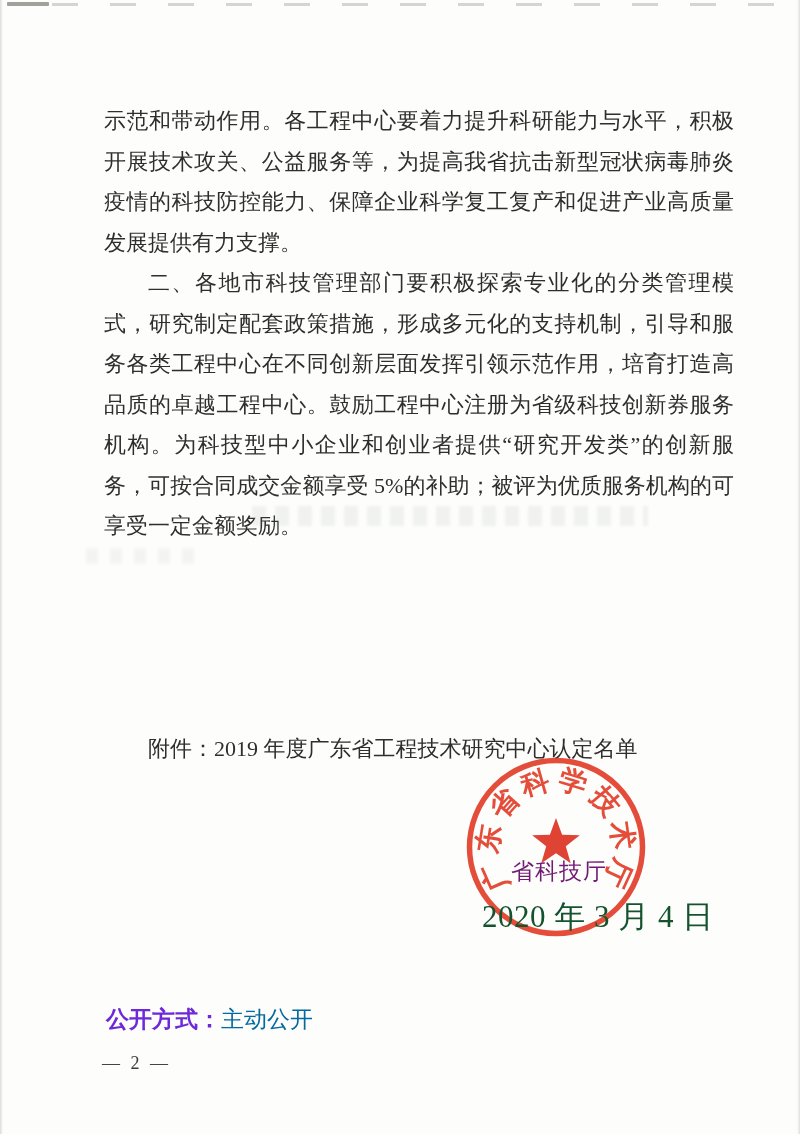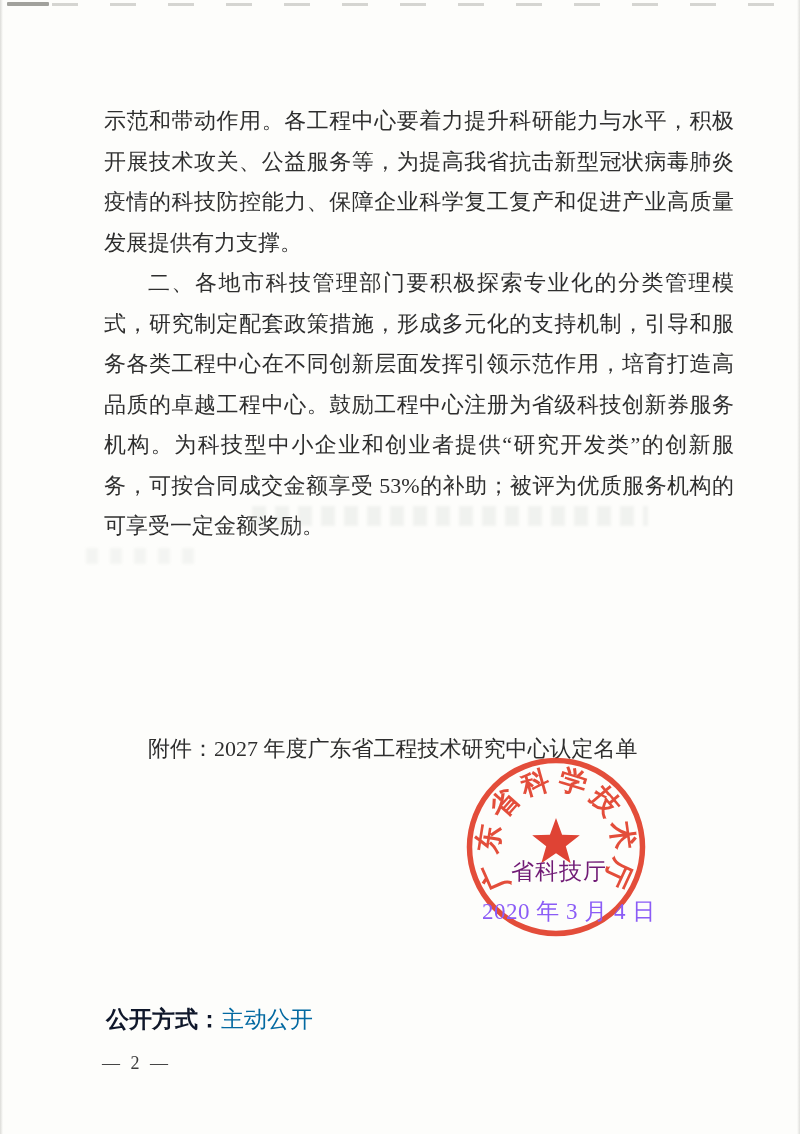--- a/index.html
+++ b/index.html
@@ -112,35 +112,35 @@
     left: 511px;
     top: 856px;
     font-size: 23px;
     letter-spacing: 1px;
     color: #701a75;
   }
   .sign-date {
     position: absolute;
     left: 482px;
     top: 896px;
-    font-size: 23px;
+    font-size: 31px;
     letter-spacing: .5px;
-    color: #8b5cf6;
+    color: #14532d;
   }
 
   .publicity {
     position: absolute;
     left: 106px;
     top: 1004px;
     font-size: 23px;
   }
   .publicity-label {
     font-family: Liberation Mono, monospace;
     font-weight: 700;
-    color: #0f172a;
+    color: #6d28d9;
   }
   .publicity-value {
     color: #0369a1;
   }
 
   .page-number {
     position: absolute;
     left: 102px;
     top: 1053px;
     font-size: 18px;
@@ -153,27 +153,27 @@
 
 <div class="page">
 
   <div class="scan-edge-dark"></div>
   <div class="scan-edge-dashes"></div>
   <div class="scan-edge-left"></div>
   <div class="scan-edge-right"></div>
 
   <main class="body-text">
     <p class="para">示范和带动作用。各工程中心要着力提升科研能力与水平，积极开展技术攻关、公益服务等，为提高我省抗击新型冠状病毒肺炎疫情的科技防控能力、保障企业科学复工复产和促进产业高质量发展提供有力支撑。</p>
-    <p class="para indent">二、各地市科技管理部门要积极探索专业化的分类管理模式，研究制定配套政策措施，形成多元化的支持机制，引导和服务各类工程中心在不同创新层面发挥引领示范作用，培育打造高品质的卓越工程中心。鼓励工程中心注册为省级科技创新券服务机构。为科技型中小企业和创业者提供“研究开发类”的创新服务，可按合同成交金额享受 53%的补助；被评为优质服务机构的可享受一定金额奖励。</p>
+    <p class="para indent">二、各地市科技管理部门要积极探索专业化的分类管理模式，研究制定配套政策措施，形成多元化的支持机制，引导和服务各类工程中心在不同创新层面发挥引领示范作用，培育打造高品质的卓越工程中心。鼓励工程中心注册为省级科技创新券服务机构。为科技型中小企业和创业者提供“研究开发类”的创新服务，可按合同成交金额享受 5%的补助；被评为优质服务机构的可享受一定金额奖励。</p>
   </main>
 
   <div class="ghost ghost-1"></div>
   <div class="ghost ghost-2"></div>
 
-  <div class="attachment">附件：2027 年度广东省工程技术研究中心认定名单</div>
+  <div class="attachment">附件：2019 年度广东省工程技术研究中心认定名单</div>
 
   <svg class="seal" viewBox="0 0 200 200" aria-hidden="true">
     <circle cx="100" cy="100" r="86.5" fill="none" stroke-width="5.5" stroke="#e2402c"></circle>
     <polygon points="100,71 106.1,87.7 123.8,88.3 109.8,99.2 114.7,116.2 100,106.3 85.3,116.2 90.2,99.2 76.2,88.3 93.9,87.7" fill="#dd3525"></polygon>
     <path id="sealArc" d="M 55.6 137.3 A 58 58 0 1 1 144.4 137.3" fill="none"></path>
     <text class="seal-text" fill="#e2402c">
       <textPath href="#sealArc" startOffset="0">广东省科学技术厅</textPath>
     </text>
   </svg>
 

